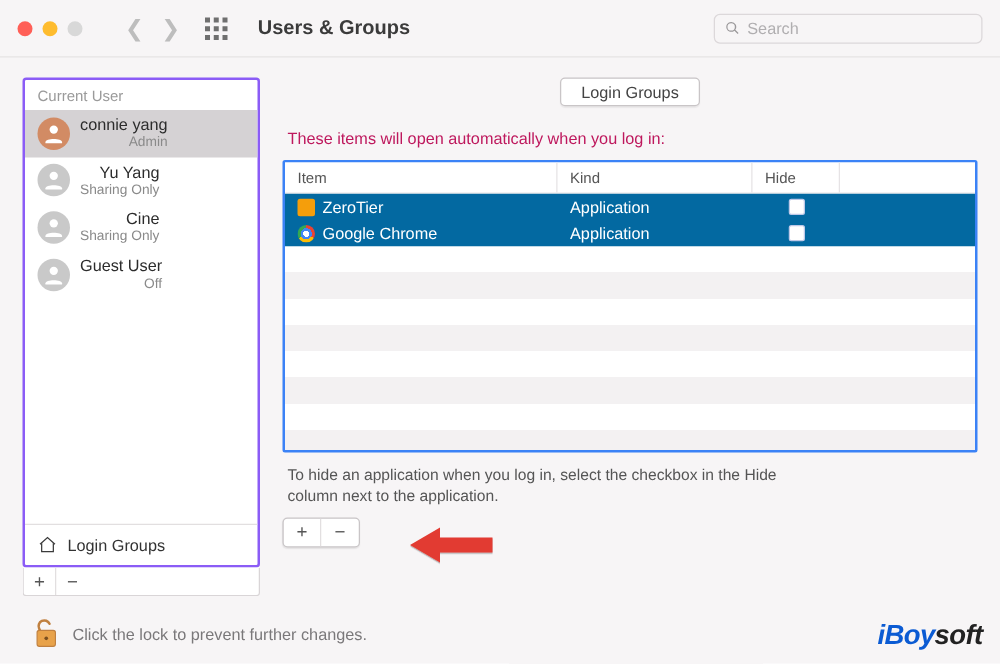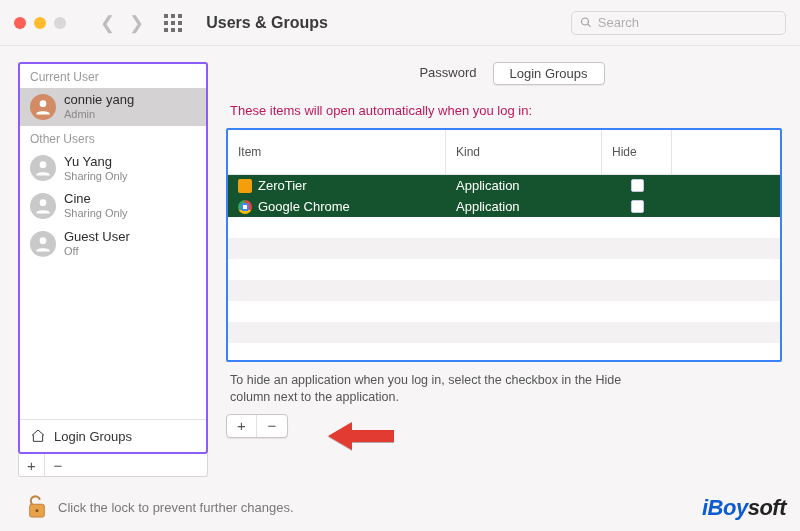--- a/index.html
+++ b/index.html
@@ -28,45 +28,45 @@
   .body { flex: 1; display: flex; padding: 16px 18px 6px 18px; gap: 18px; }
 
   
   .sidebar-wrap { width: 190px; display: flex; flex-direction: column; }
   .sidebar { flex: 1; background: #fff; border: 2px solid #8b5cf6; border-radius: 3px; display: flex; flex-direction: column; overflow: hidden; }
   .section-label { padding: 6px 10px 4px 10px; font-size: 12px; color: #9a9a9a; }
   .user-row { display: flex; align-items: center; gap: 8px; padding: 5px 10px; cursor: default; }
   .user-row.selected { background: #d5d2d4; }
   .avatar { width: 26px; height: 26px; border-radius: 50%; background: #c9c9c9; display: flex; align-items: center; justify-content: center; overflow: hidden; }
   .avatar svg { width: 20px; height: 20px; fill: #fff; }
-  .uinfo { display: flex; flex-direction: column; line-height: 1.15; }
+  .uinfo { display: flex; flex-direction: column; line-height: 1.15; align-items: flex-end; }
   .uname { font-size: 13px; color: #2c2c2c; }
   .urole { font-size: 11px; color: #8a8a8a; }
   .sidebar-spacer { flex: 1; }
   .login-options { border-top: 1px solid #e2dfe0; padding: 8px 10px; display: flex; align-items: center; gap: 8px; cursor: pointer; }
   .login-options svg { width: 16px; height: 16px; stroke: #3b3b3b; fill: none; stroke-width: 1.5; }
   .sidebar-btnbar { display: flex; border: 1px solid #d9d5d7; border-top: 0; border-radius: 0 0 3px 3px; background: #fff; }
   .sq-btn { width: 26px; height: 22px; display: flex; align-items: center; justify-content: center; border-right: 1px solid #e2dfe0; font-size: 15px; color: #555; cursor: pointer; }
   .sq-btn:last-child { border-right: 0; }
 
   
   .main { flex: 1; display: flex; flex-direction: column; }
   .tabs { display: flex; justify-content: center; margin-bottom: 10px; }
   .tab { padding: 3px 16px; font-size: 13px; background: #f7f5f6; color: #444; cursor: pointer; }
   .tab.active { background: #fff; border: 1px solid #c9c5c7; border-radius: 4px; box-shadow: 0 1px 1px rgba(0,0,0,.06); }
   .desc { font-size: 13px; color: #be185d; margin: 8px 0 10px 4px; }
   .table { border: 2px solid #3b82f6; border-radius: 2px; background: #fff; height: 234px; display: flex; flex-direction: column; }
   .thead { display: flex; background: #fff; border-bottom: 1px solid #e6e3e5; }
-  .thead div { padding: 15px 10px; font-size: 12px; color: #555; border-right: 1px solid #e6e3e5; }
+  .thead div { padding: 5px 10px; font-size: 12px; color: #555; border-right: 1px solid #e6e3e5; }
   .col-item { flex: 0 0 218px; }
   .col-kind { flex: 0 0 156px; }
   .col-hide { flex: 0 0 70px; }
   .col-pad { flex: 1; border-right: 0 !important; }
   .tbody { flex: 1; background: #fff; position: relative; }
-  .row { display: flex; align-items: center; height: 21px; background: #14532d; color: #fff; }
+  .row { display: flex; align-items: center; height: 21px; background: #0369a1; color: #fff; }
   .row .cell { padding: 0 10px; display: flex; align-items: center; gap: 6px; height: 100%; }
   .row .cell.col-hide { justify-content: center; }
   .app-icon { width: 14px; height: 14px; border-radius: 2px; display: inline-block; }
   .app-icon.zt { background: #f59e0b; }
   .app-icon.gc { background: radial-gradient(circle at 50% 50%, #fff 0 25%, #4285f4 25% 45%, transparent 45%), conic-gradient(#ea4335 0 120deg, #fbbc05 120deg 240deg, #34a853 240deg 360deg); border-radius: 50%; }
   .chk { width: 13px; height: 13px; background: #fff; border: 1px solid #bfc9e8; border-radius: 2px; }
   .stripes { position: relative; }
   .stripes::before { content: ""; position: absolute; inset: 0; background: repeating-linear-gradient(#fff 0 21px, #f3f1f2 21px 42px); z-index: 0; }
   .rows-layer { position: relative; z-index: 1; }
   .hint { font-size: 12.5px; color: #555; line-height: 1.35; margin: 10px 0 8px 4px; max-width: 430px; }
@@ -129,21 +129,20 @@
             <svg viewBox="0 0 24 24">
                 <circle cx="12" cy="8" r="4"></circle>
                 <path d="M4 20c0-4 16-4 16 0v1H4z"></path>
               </svg>
           </div>
           <div class="uinfo">
             <div class="uname">connie yang</div>
             <div class="urole">Admin</div>
           </div>
         </div>
-        <div class="section-label">Other Users</div>
         <div class="user-row">
           <div class="avatar">
               <svg viewBox="0 0 24 24">
                 <circle cx="12" cy="8" r="4"></circle>
                 <path d="M4 20c0-4 16-4 16 0v1H4z"></path>
               </svg>
             </div>
           <div class="uinfo">
             <div class="uname">Yu Yang</div>
             <div class="urole">Sharing Only</div>
@@ -183,21 +182,20 @@
         </div>
       </div>
       <div class="sidebar-btnbar">
         <div class="sq-btn">+</div>
         <div class="sq-btn">−</div>
       </div>
     </div>
 
     <div class="main">
       <div class="tabs">
-        <div class="tab">Password</div>
         <div class="tab active">Login Groups</div>
       </div>
       <div class="desc">These items will open automatically when you log in:</div>
 
       <div class="table">
         <div class="thead">
           <div class="col-item">Item</div>
           <div class="col-kind">Kind</div>
           <div class="col-hide">Hide</div>
           <div class="col-pad"></div>

